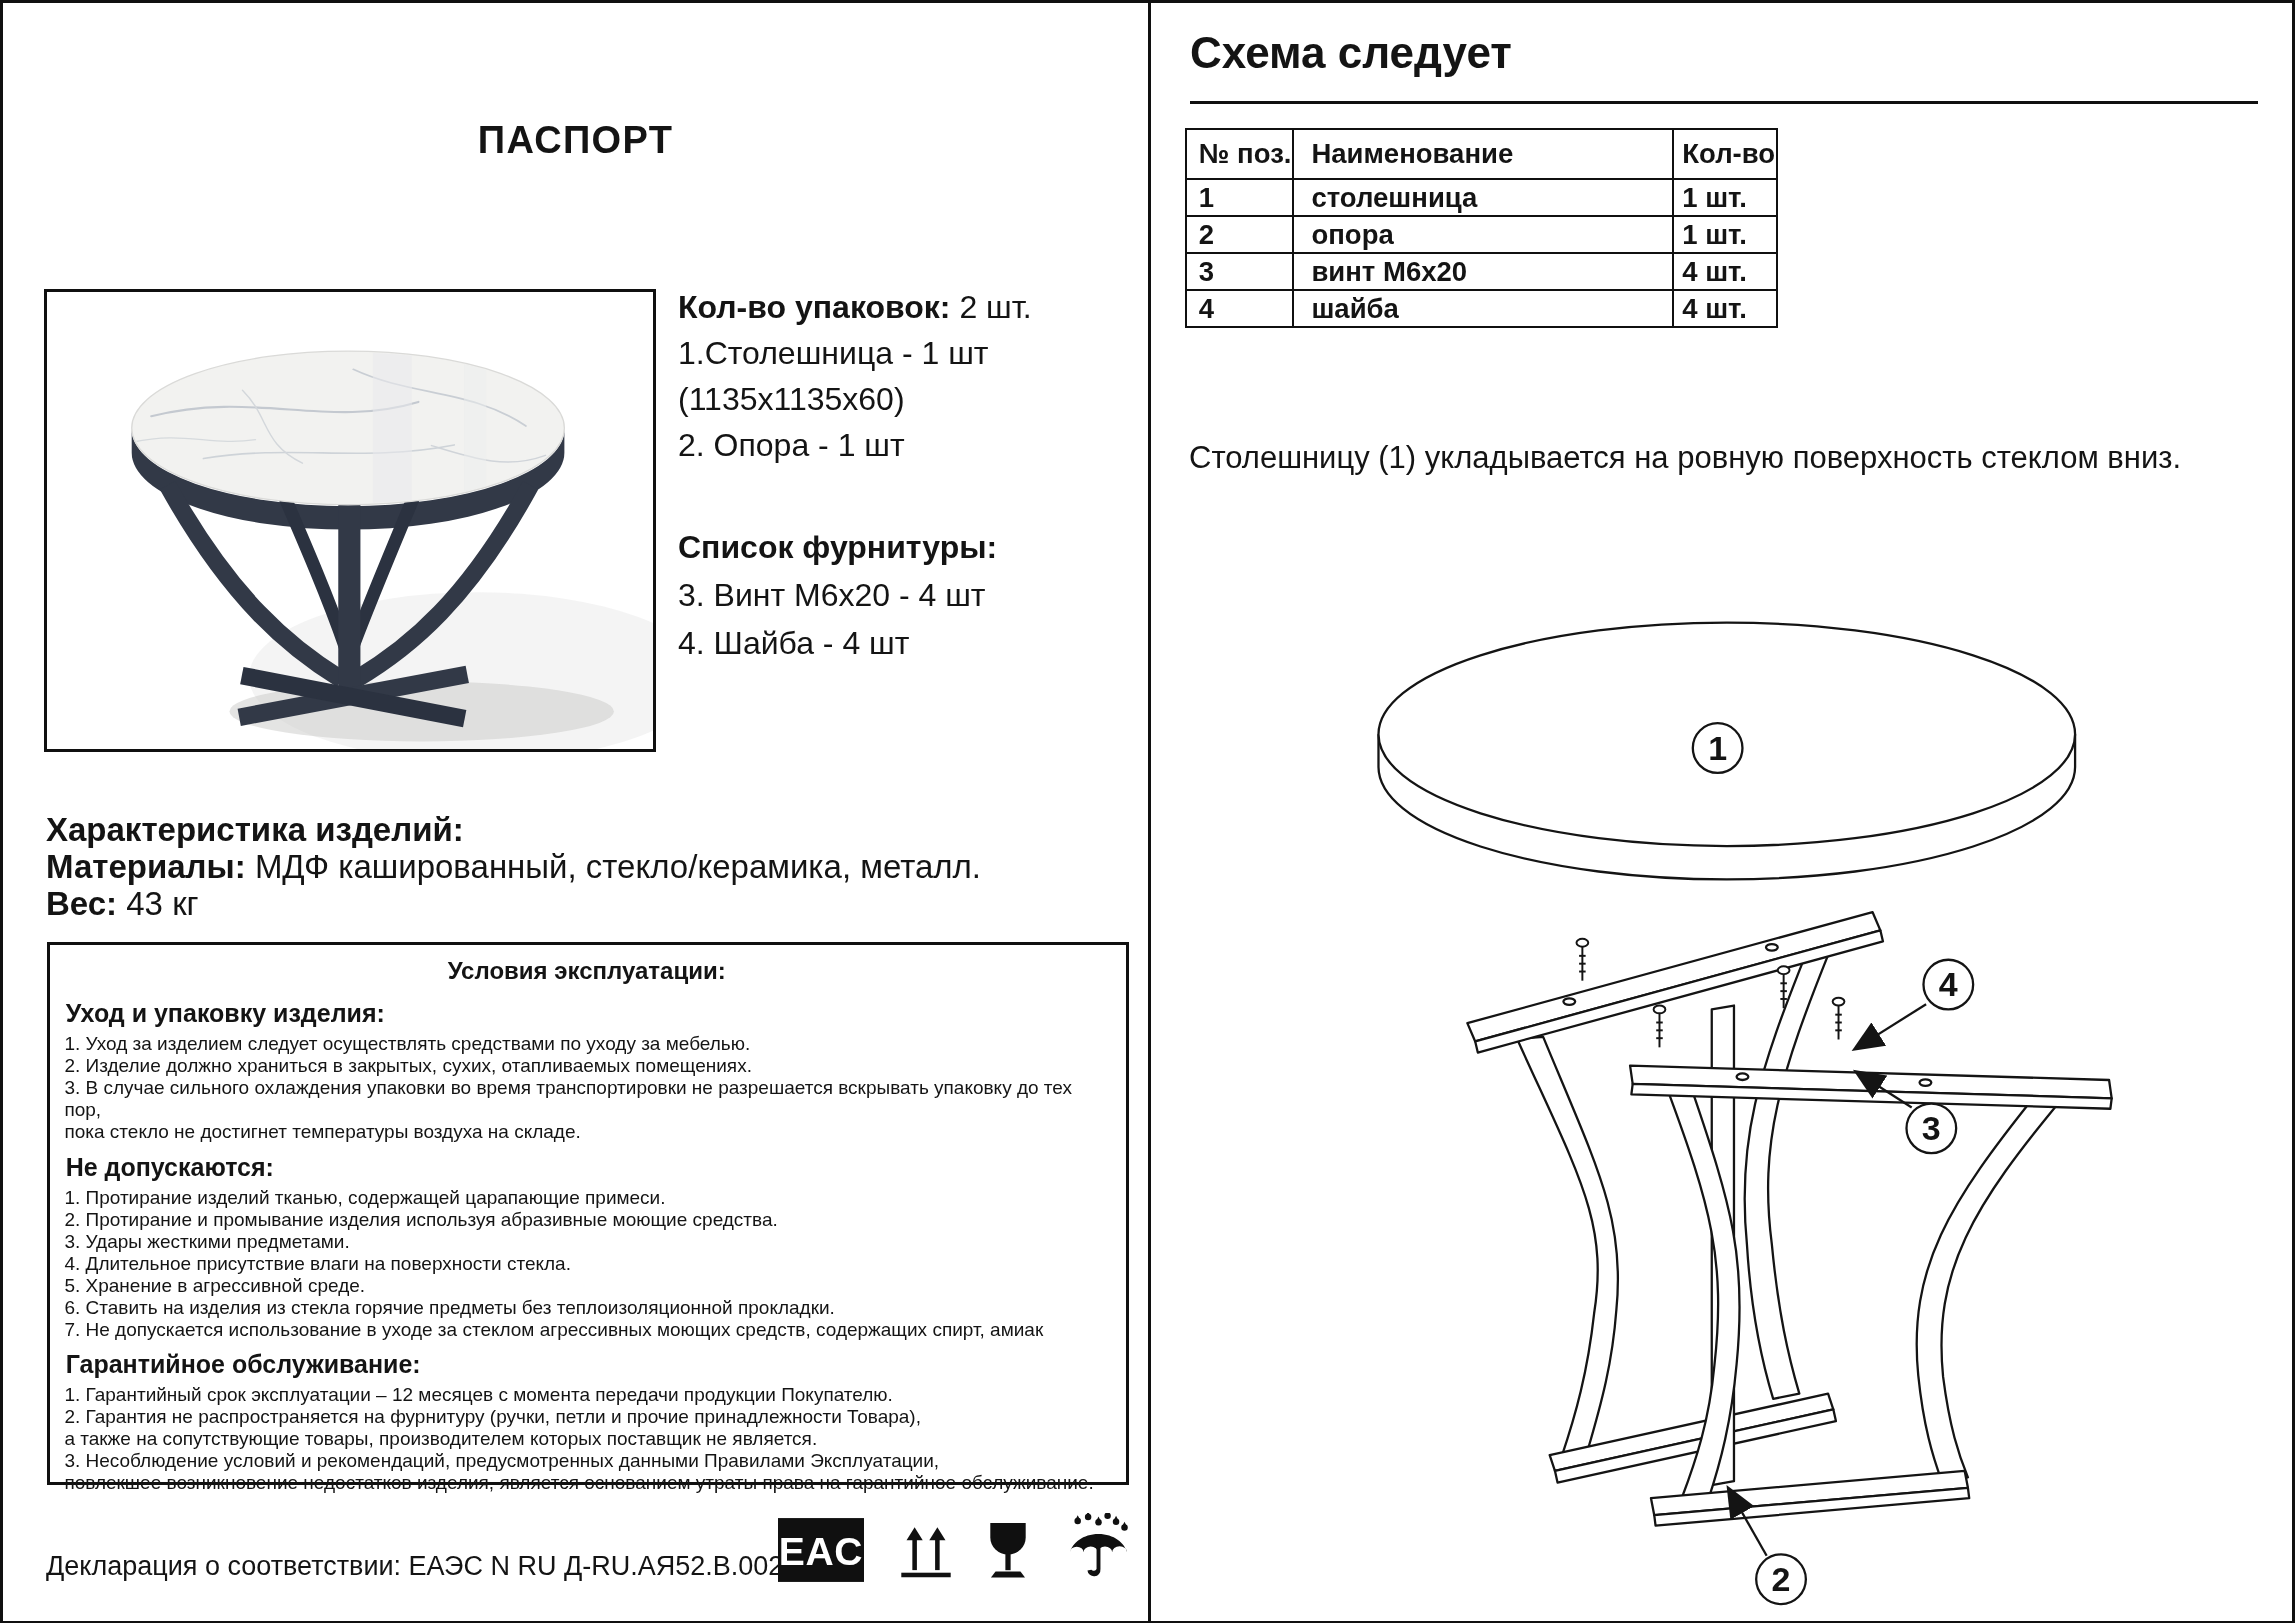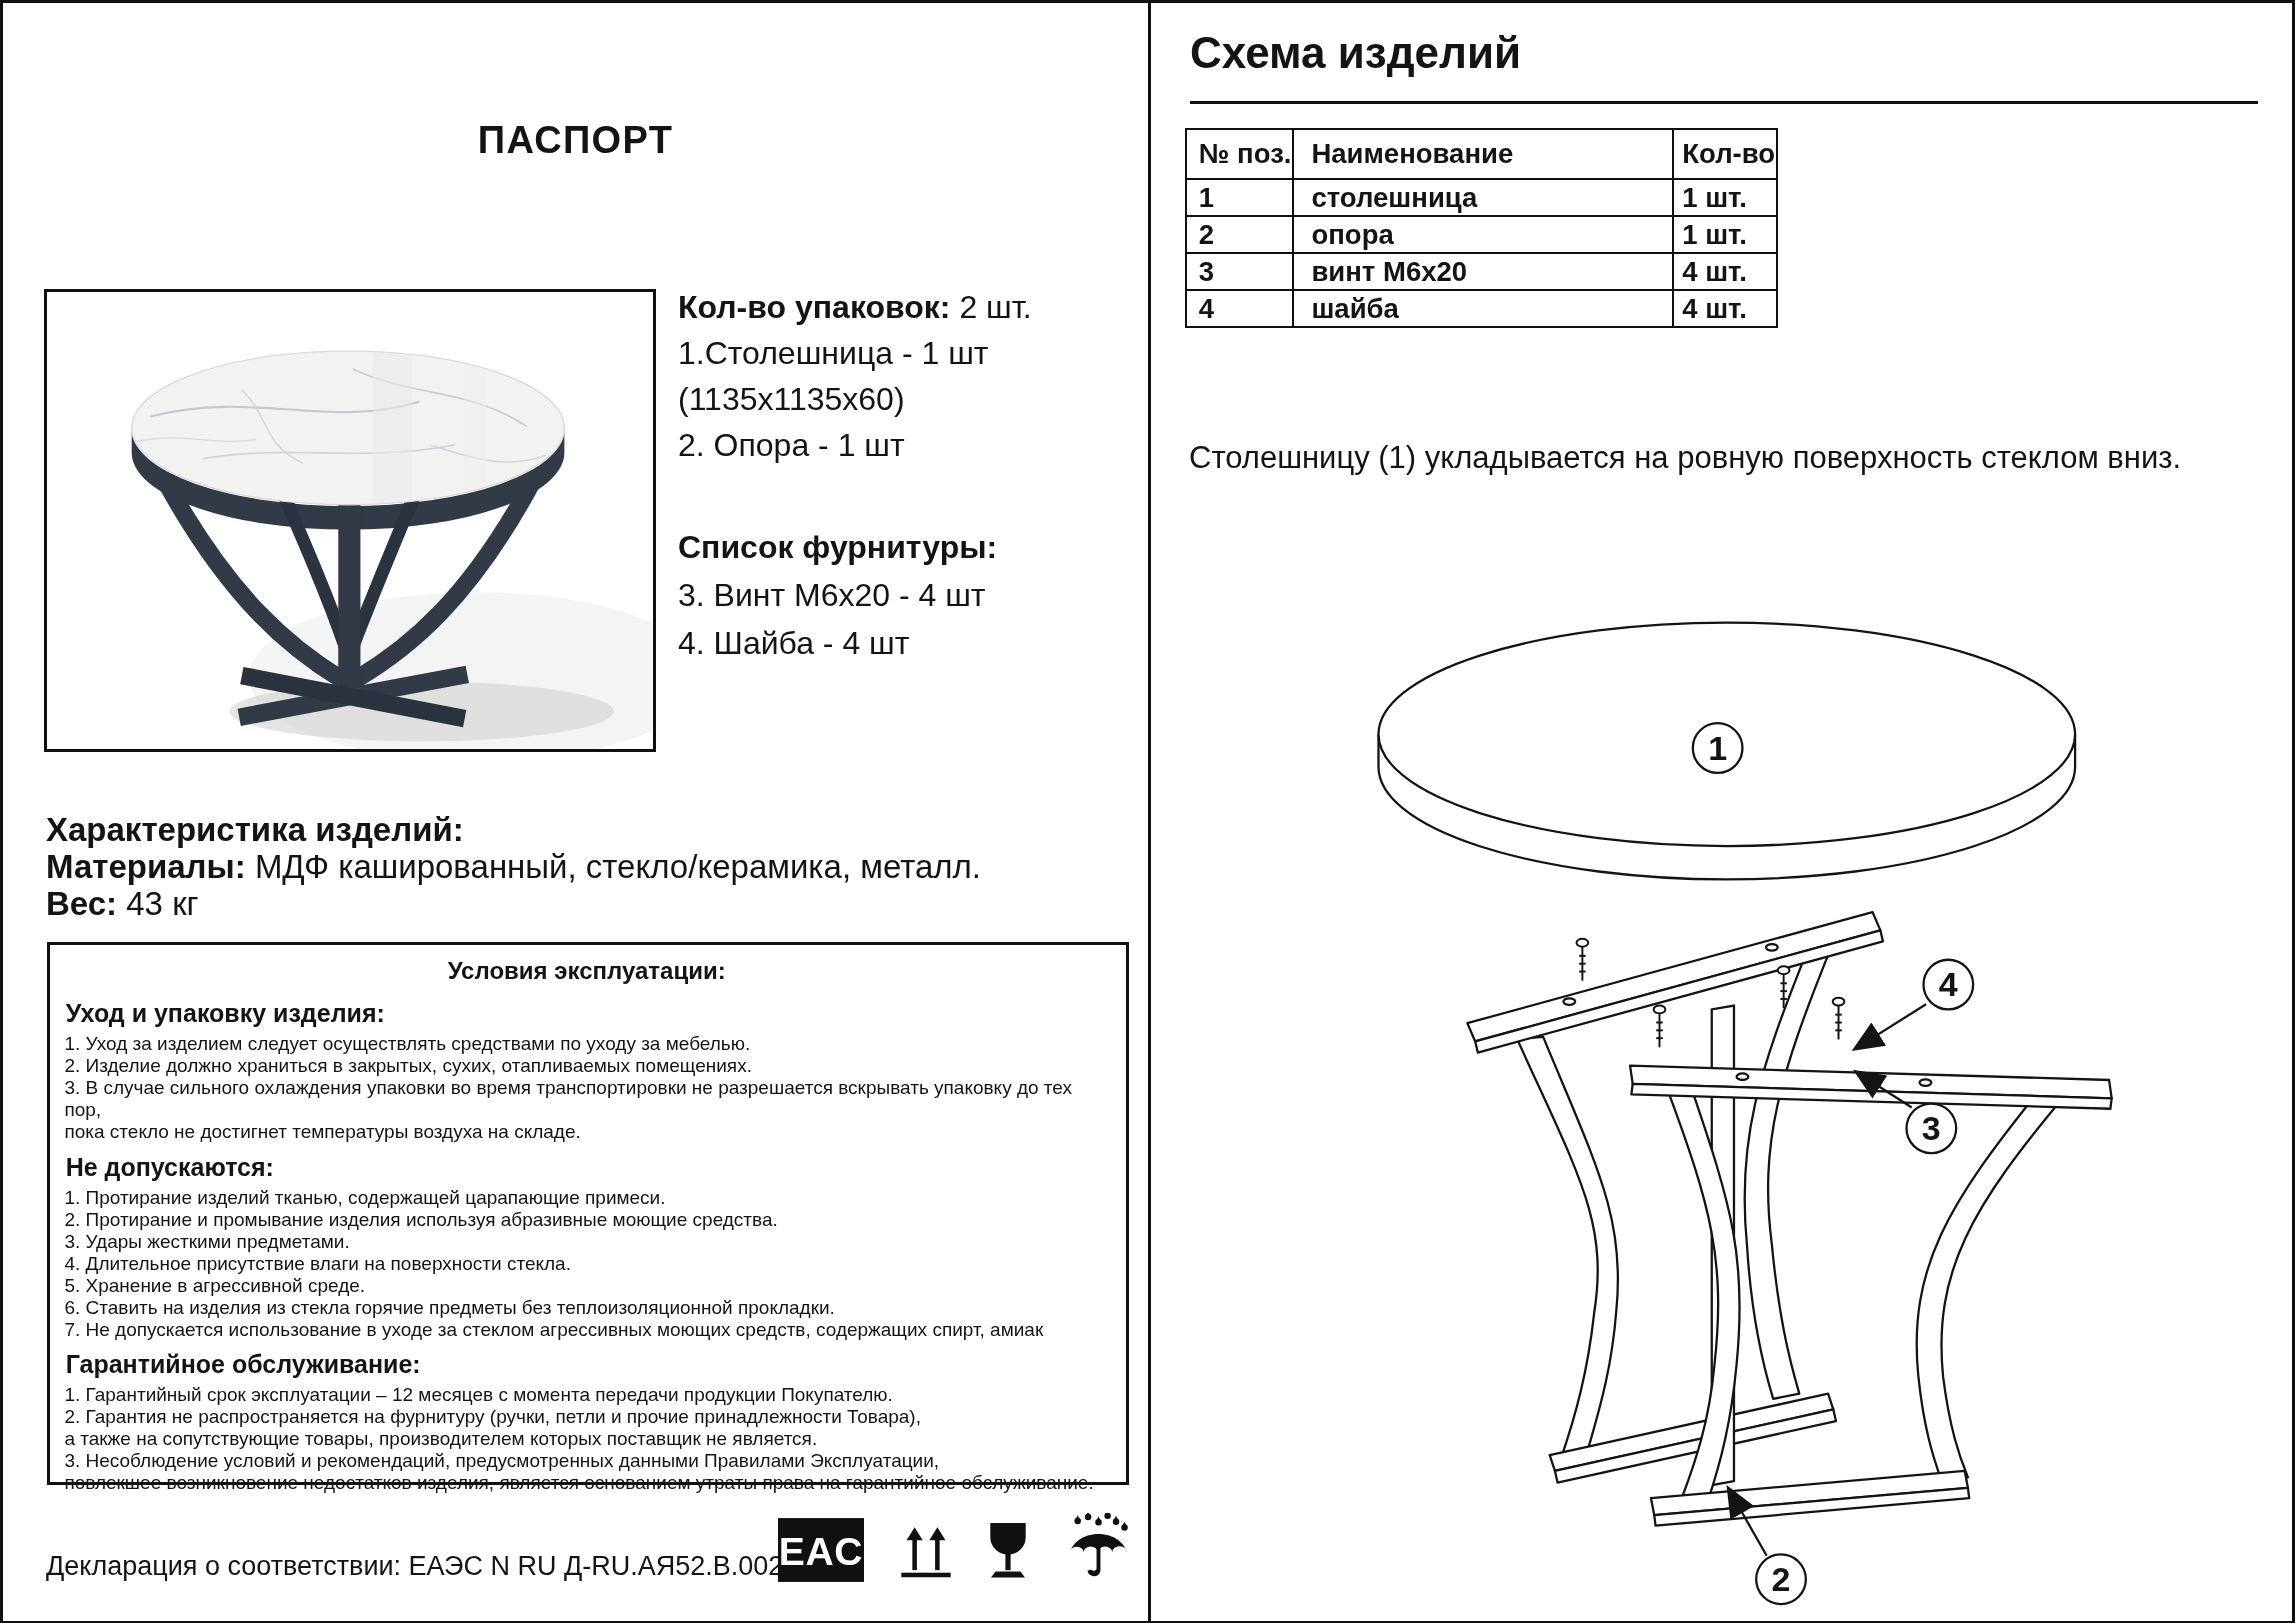--- a/index.html
+++ b/index.html
@@ -191,21 +191,21 @@
         <circle cx="64" cy="4" r="5"></circle>
           <path d="M64,-5 l4,8 h-8 z"></path>
         <circle cx="77" cy="13" r="5"></circle>
           <path d="M77,4 l4,8 h-8 z"></path>
         <circle cx="90" cy="22" r="5"></circle>
           <path d="M90,13 l4,8 h-8 z"></path>
       </g>
     </svg>
   </div>
 
-  <div class="schema-title">Схема изделий</div>
+  <div class="schema-title">Схема следует</div>
   <div class="schema-underline"></div>
 
   <table class="parts-table">
     <tbody>
         <tr>
       <th class="col-pos">№ поз.</th>
       <th class="col-name">Наименование</th>
       <th class="col-qty">Кол-во</th>
     </tr>
     <tr>

